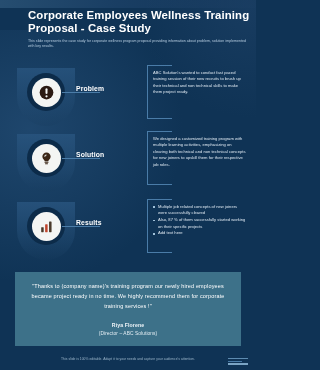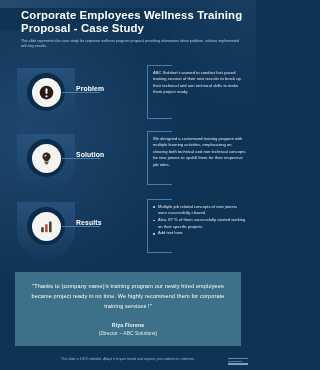--- a/index.html
+++ b/index.html
@@ -35,21 +35,21 @@
     position: absolute;
     right: 0; top: 0;
     width: 110px; height: 120px;
     background: radial-gradient(circle at 95% 5%, rgba(30,66,104,.6) 0%, rgba(15,51,85,0) 72%);
     pointer-events: none;
   }
 
   
   .header {
     position: absolute;
-    left: 21px; top: 9px;
+    left: 28px; top: 9px;
     width: 232px;
   }
   .title {
     font-size: 11.4px;
     font-weight: bold;
     color: #ffffff;
     line-height: 13.2px;
     letter-spacing: .1px;
   }
   .subtitle {

